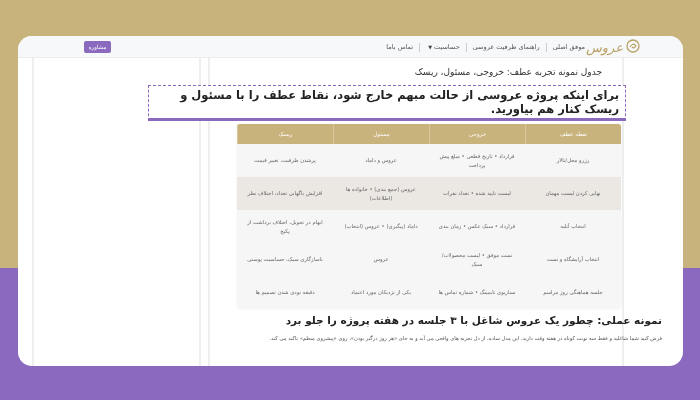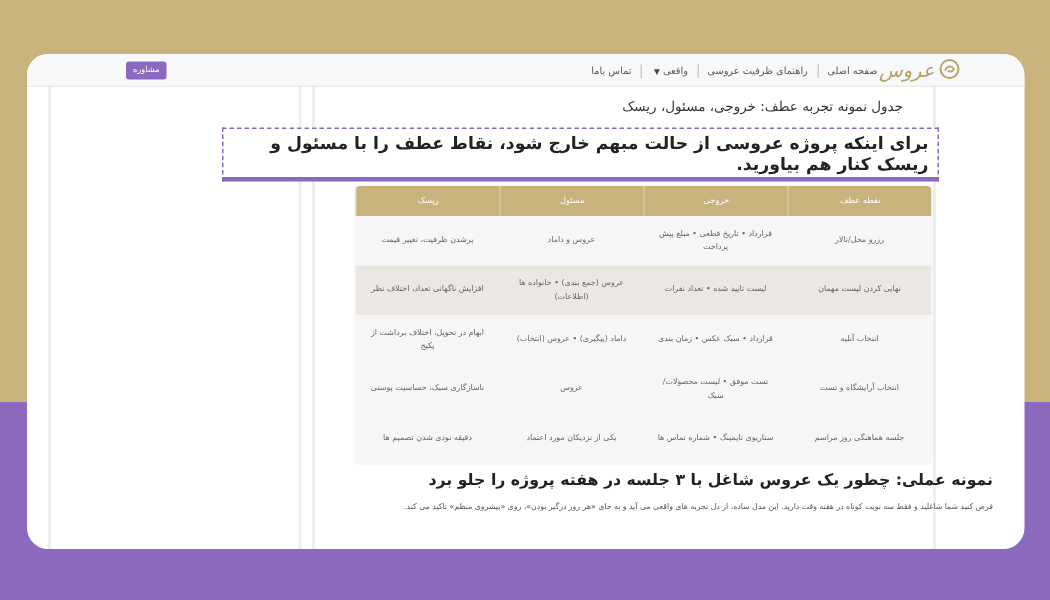--- a/index.html
+++ b/index.html
@@ -92,26 +92,26 @@
     <div class="logo">
       <span>
         <svg width="16" height="14" viewBox="0 0 16 14">
             <circle cx="8" cy="7" r="6" fill="none" stroke="#b9a165" stroke-width="1.3"></circle>
             <path d="M5 8 Q8 3 11 7 Q9 10 7 8" fill="none" stroke="#b9a165" stroke-width="1.2"></path>
           </svg>
       </span>
       <span class="logo-text">عروس</span>
     </div>
     <div class="menu">
-      <span class="item">صفحه اصلی</span>
+      <span class="item">موفق اصلی</span>
       <span class="sep"></span>
       <span class="item">راهنمای ظرفیت عروسی</span>
       <span class="sep"></span>
       <span class="item">
-        <span>واقعی</span>
+        <span>حساسیت</span>
         <span class="caret">▼</span>
       </span>
       <span class="sep"></span>
       <span class="item">تماس باما</span>
     </div>
     <div class="consult-btn">مشاوره</div>
   </div>
 
   <div class="col-line" style="left:14px"></div>
   <div class="col-line" style="left:181px"></div>

